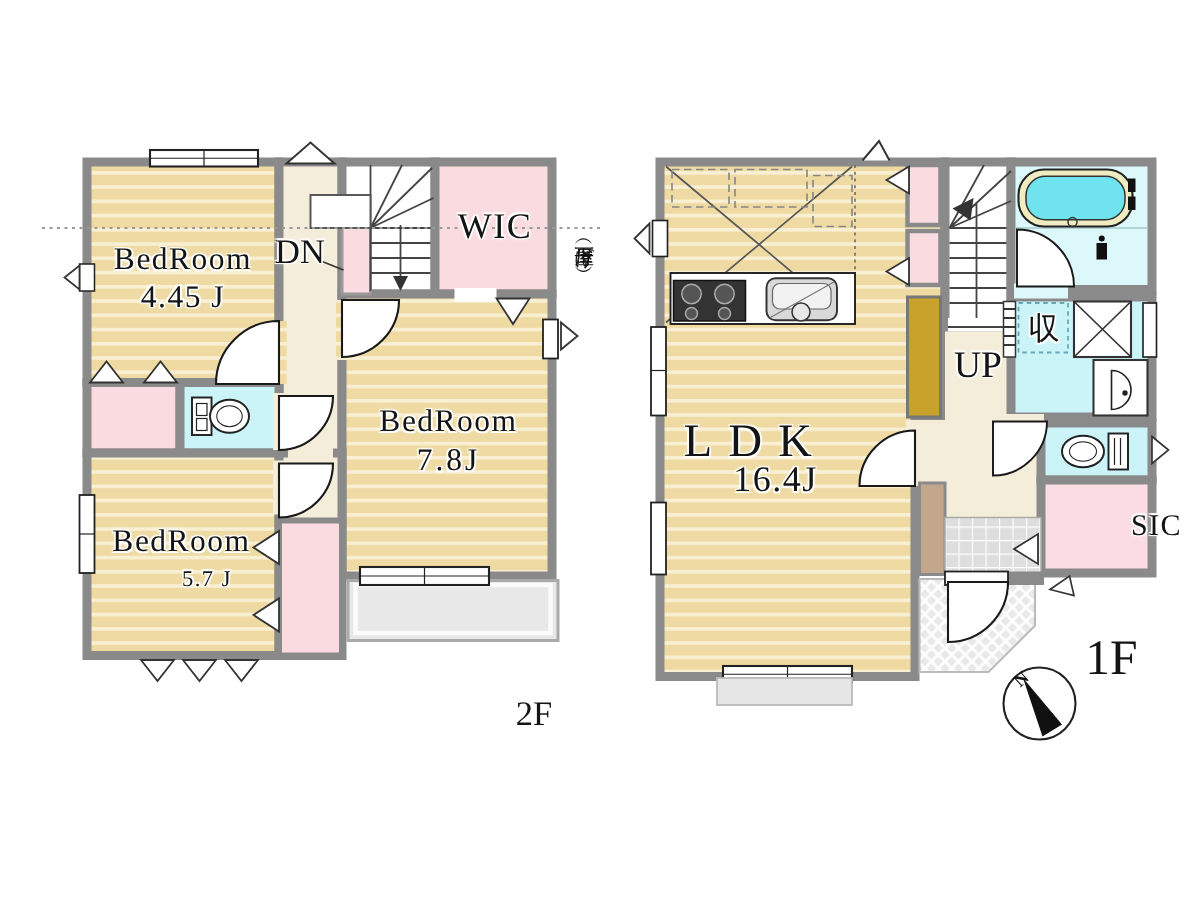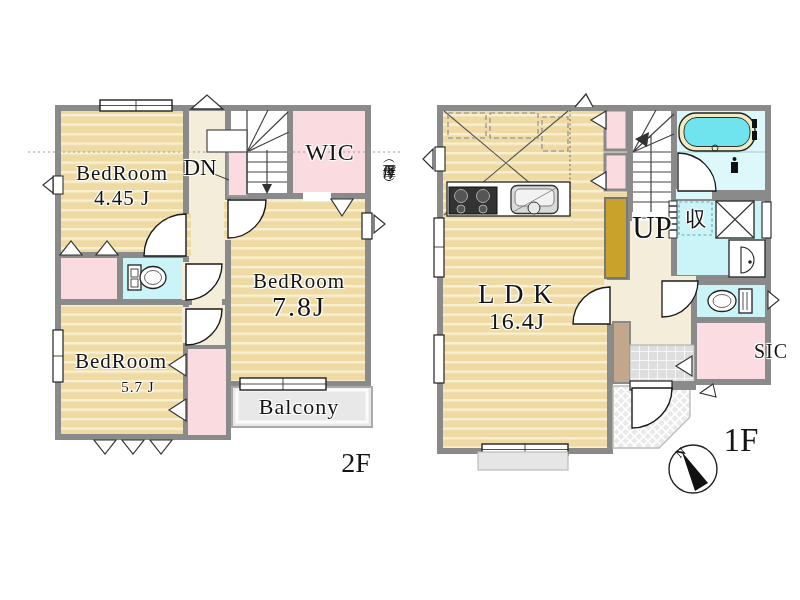--- a/index.html
+++ b/index.html
@@ -225,27 +225,26 @@
     </g>
   </g>
 </svg>
 
 <div class="lbl" style="left:122px;top:173px;font-size:21px;letter-spacing:1px">BedRoom</div>
 <div class="lbl" style="left:122px;top:198px;font-size:21px;letter-spacing:1px">4.45 J</div>
 <div class="lbl" style="left:200px;top:168px;font-size:23px">DN</div>
 <div class="lbl" style="left:330px;top:152px;font-size:24px;letter-spacing:1px">WIC</div>
 <div class="lbl vertical" style="left:380px;top:155px;transform:none;font-size:13px">（母屋下げ）</div>
 <div class="lbl" style="left:299px;top:281px;font-size:21px;letter-spacing:1px">BedRoom</div>
-<div class="lbl" style="left:299px;top:307px;font-size:28px;letter-spacing:2px">7.8J</div>
+<div class="lbl" style="left:299px;top:307px;font-size:21px;letter-spacing:2px">7.8J</div>
 <div class="lbl" style="left:121px;top:361px;font-size:21px;letter-spacing:1px">BedRoom</div>
 <div class="lbl" style="left:138px;top:387px;font-size:15px;letter-spacing:1px">5.7 J</div>
-<div class="lbl" style="left:299px;top:407px;font-size:22px;letter-spacing:1px">Balcony</div>
-<div class="lbl" style="left:356px;top:463px;font-size:28px">2F</div>
-
-<div class="lbl" style="left:520px;top:294px;font-size:27px;letter-spacing:0.35em">LDK</div>
+<div class="lbl" style="left:356px;top:476px;font-size:23px">2F</div>
+
+<div class="lbl" style="left:504px;top:294px;font-size:31px;letter-spacing:0.35em">LDK</div>
 <div class="lbl" style="left:517px;top:321px;font-size:24px;letter-spacing:1px">16.4J</div>
-<div class="lbl" style="left:652px;top:228px;font-size:31px">UP</div>
+<div class="lbl" style="left:652px;top:244px;font-size:25px">UP</div>
 <div class="lbl" style="left:696px;top:219px;font-size:21px">収</div>
 <div class="lbl" style="left:771px;top:351px;font-size:20px;letter-spacing:1px">SIC</div>
 <div class="lbl" style="left:741px;top:440px;font-size:33px">1F</div>
 <div class="lbl" style="left:681px;top:453px;font-size:12px;font-weight:bold;transform:translate(-50%,-50%) rotate(-42deg);text-shadow:none">N</div>
 
 </div>
 
 </body></html>

